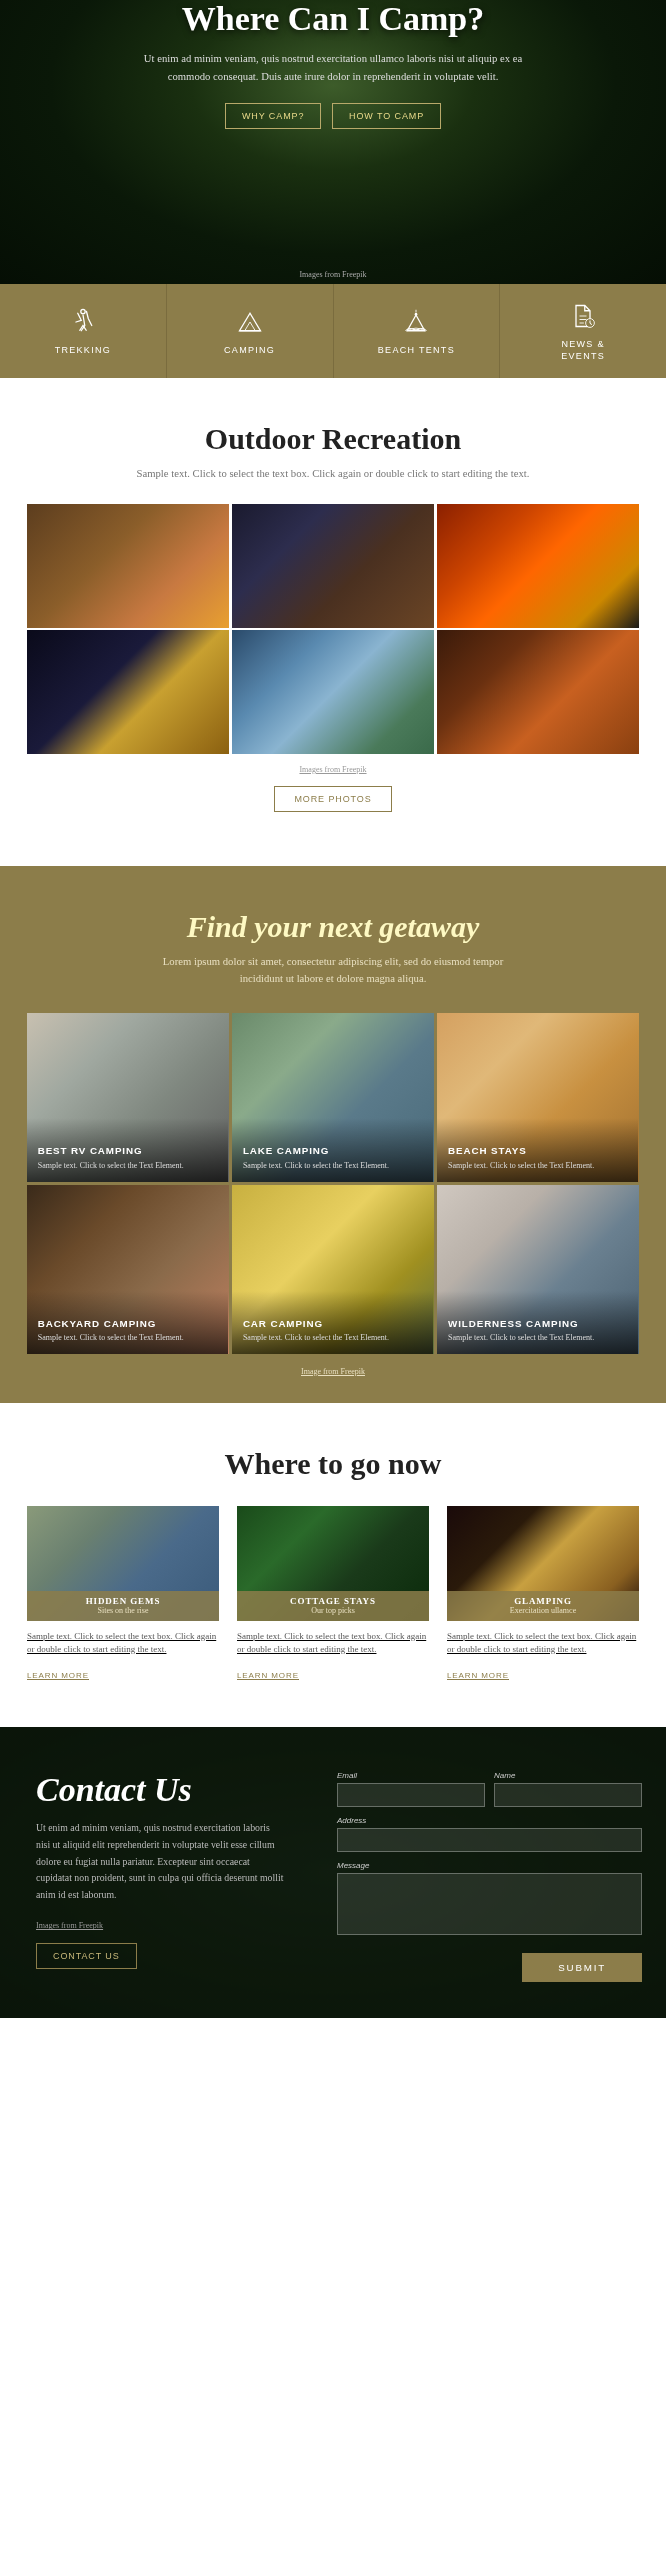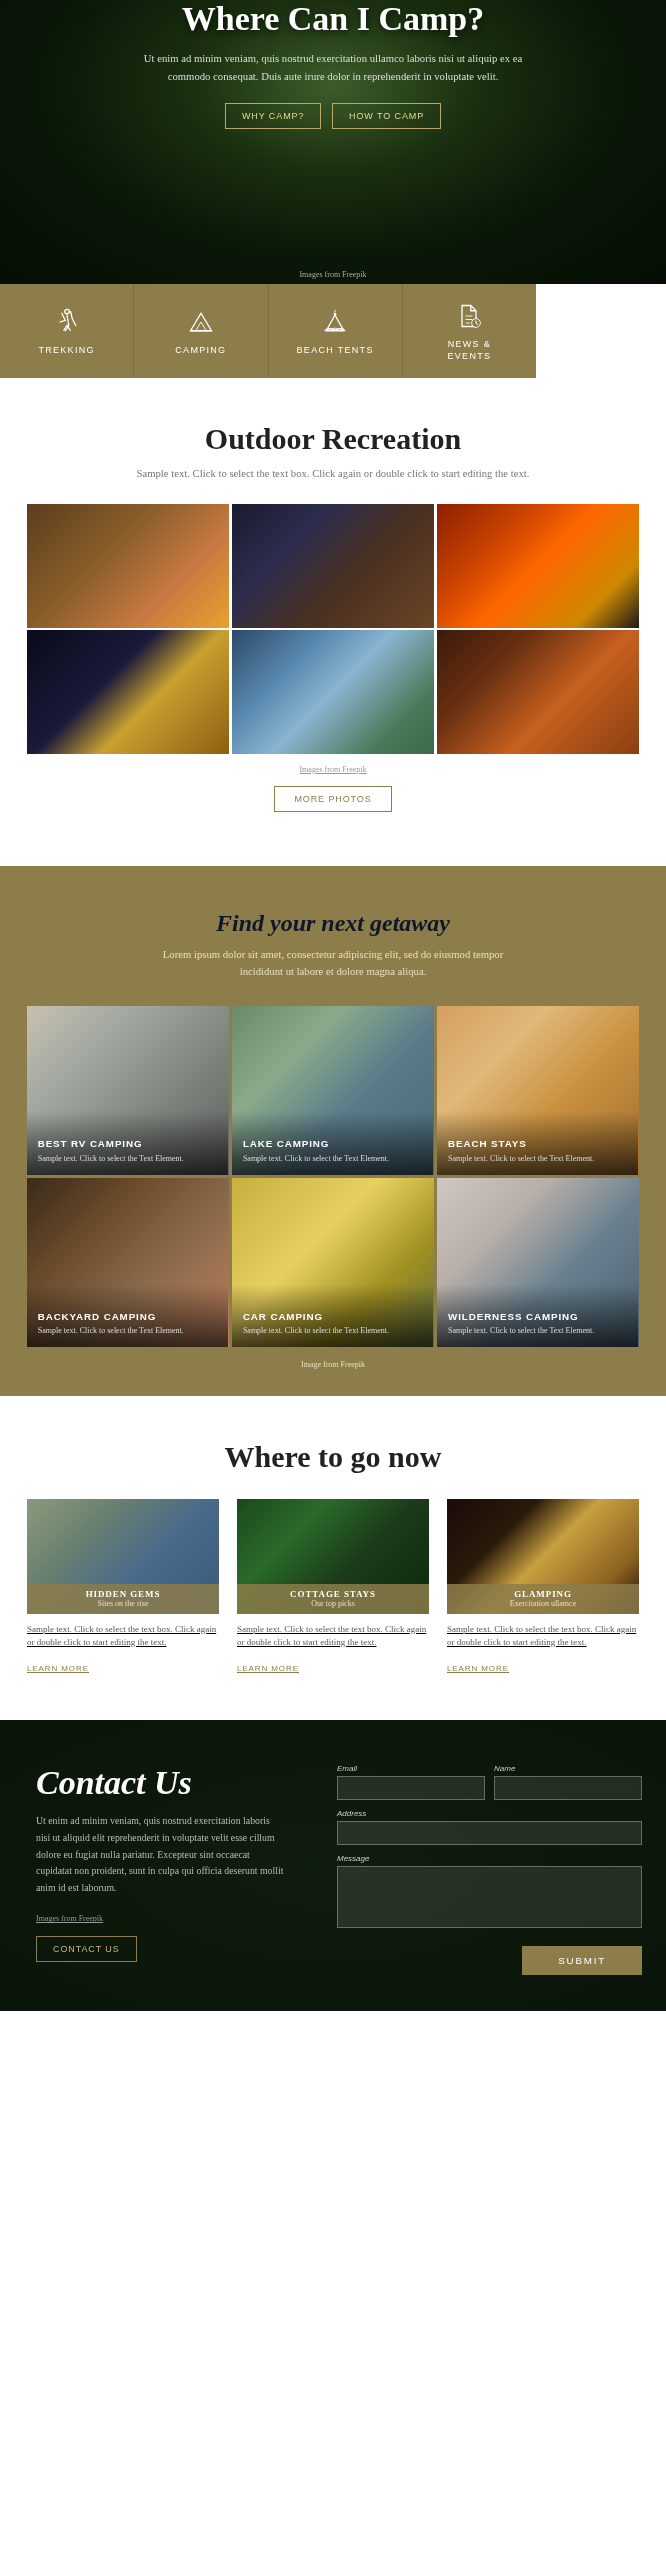--- a/index.html
+++ b/index.html
@@ -58,21 +58,21 @@
       bottom: 5.3px;
       font-size: 8px;
       color: #aaa;
       z-index: 1;
     }
 
     
     .icon-nav {
       display: flex;
       background: #8c7d4a;
-      width: 536px;
+      width: 666px;
     }
     .icon-nav-item {
       flex: 1;
       display: flex;
       flex-direction: column;
       align-items: center;
       justify-content: center;
       padding: 16px 9px;
       border-right: 0.9px solid #7a6c3e;
       cursor: pointer;
@@ -154,22 +154,22 @@
       margin-bottom: 36px;
     }
 
     
     .getaway-section {
       background: #8c7d4a;
       padding: 44px 27px 27px;
       text-align: center;
     }
     .getaway-section h2 {
-      font-size: 24px;
-      color: #0f172a;
+      font-size: 30px;
+      color: #fef9c3;
       font-style: italic;
       margin-bottom: 9px;
     }
     .getaway-section p {
       font-size: 10.7px;
       color: #e8dfc0;
       max-width: 373px;
       margin: 0 auto 25px;
       line-height: 1.6;
     }
@@ -216,20 +216,21 @@
     .bg-beach { background: linear-gradient(135deg, #d4a060 0%, #e0b878 30%, #c89040 60%, #a07030 100%); }
     .bg-backyard { background: linear-gradient(135deg, #3a2a1a 0%, #6a4a2a 30%, #8a6a4a 60%, #c08060 100%); }
     .bg-car { background: linear-gradient(135deg, #c8b040 0%, #e8d060 40%, #a09020 70%, #607040 100%); }
     .bg-wilderness { background: linear-gradient(135deg, #d0c8c0 0%, #b8b0a8 30%, #6a8090 60%, #4a6070 100%); }
 
     .getaway-credit {
       font-size: 8px;
       color: #e8dfc0;
       text-align: center;
       margin-top: 12.4px;
+      text-decoration: underline;
       cursor: pointer;
     }
 
     
     .where-section {
       padding: 44px 27px 36px;
       text-align: center;
     }
     .where-section h2 {
       font-size: 30px;

